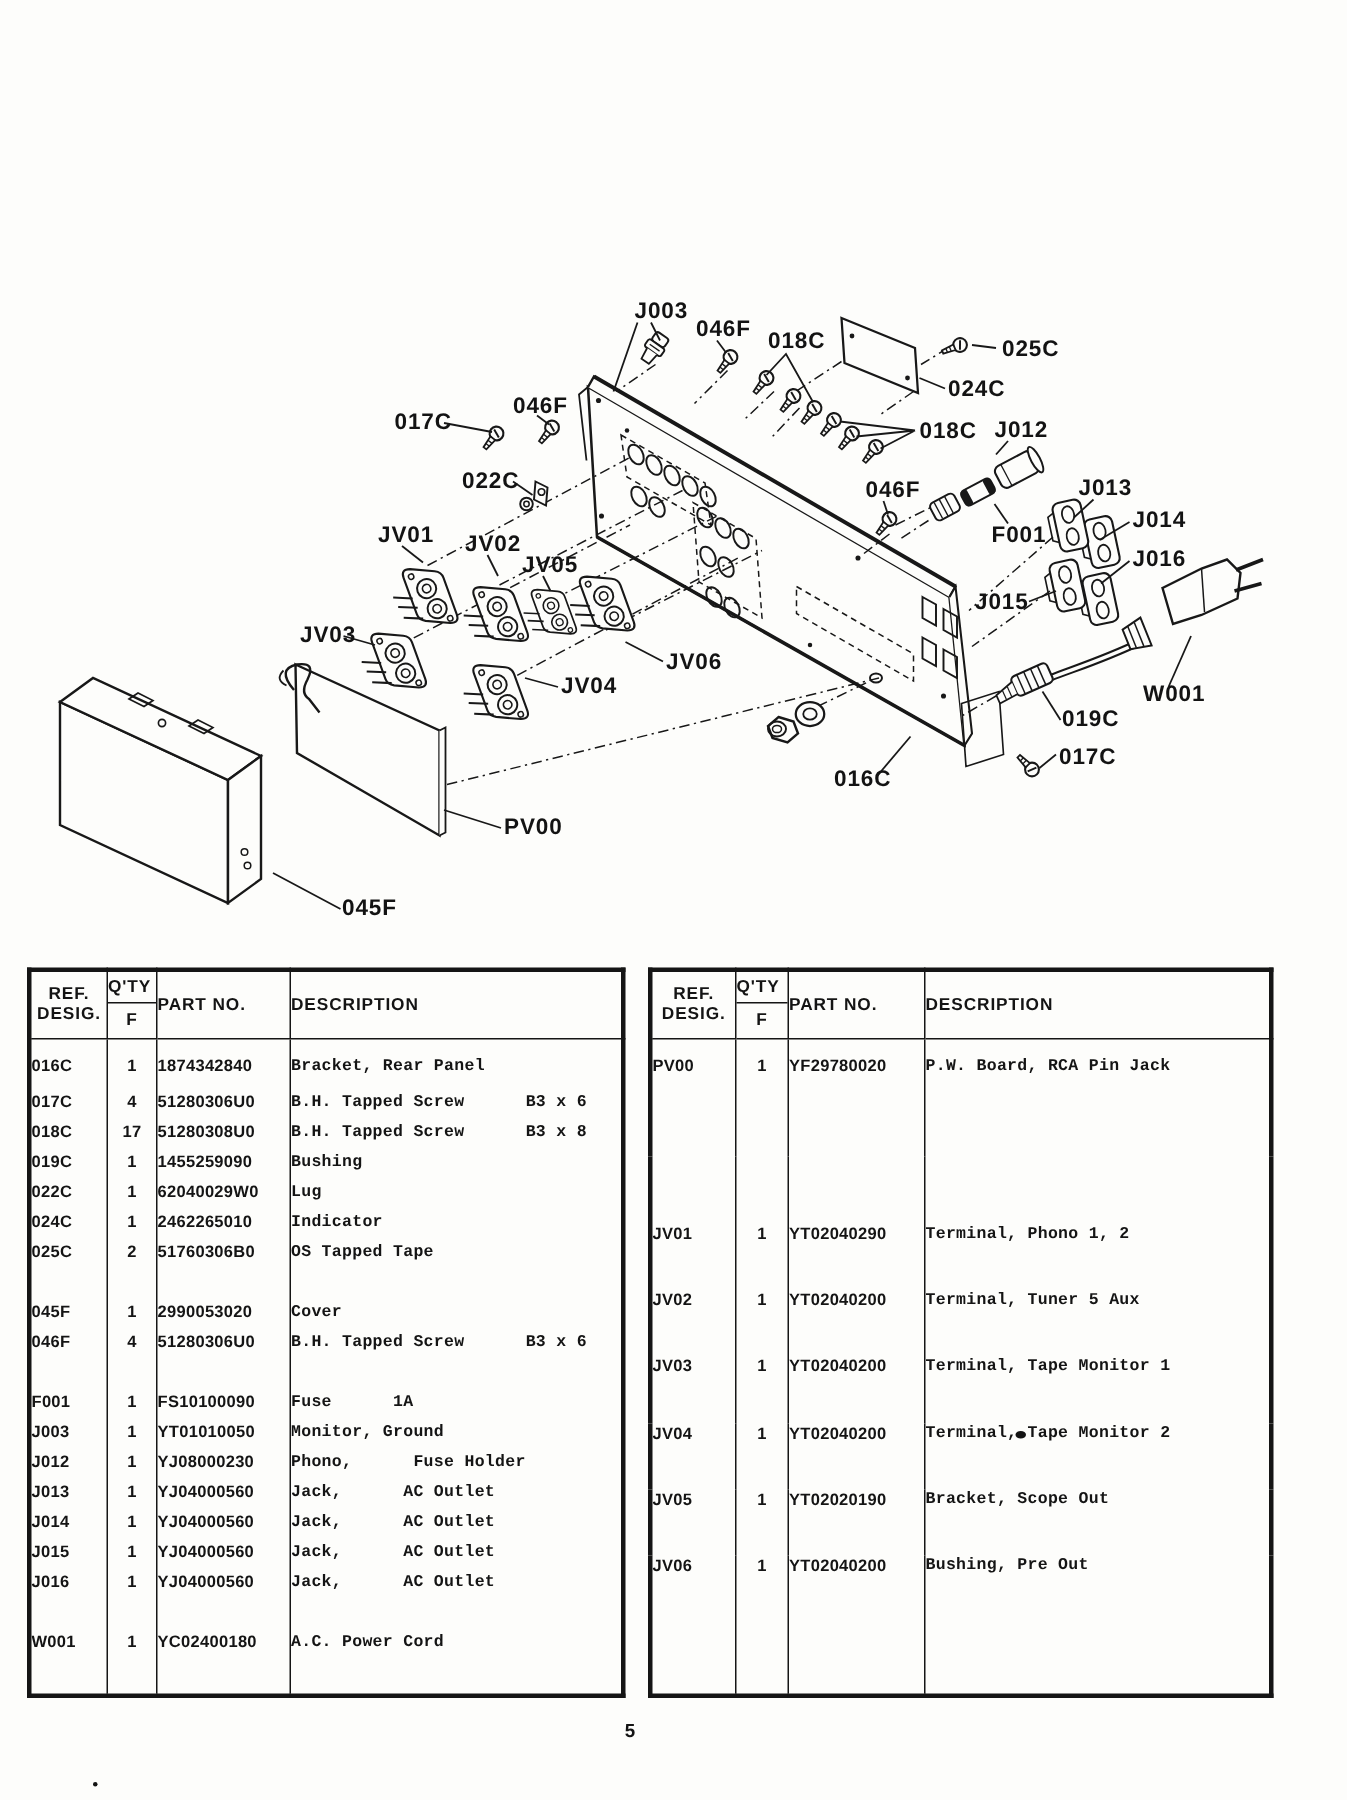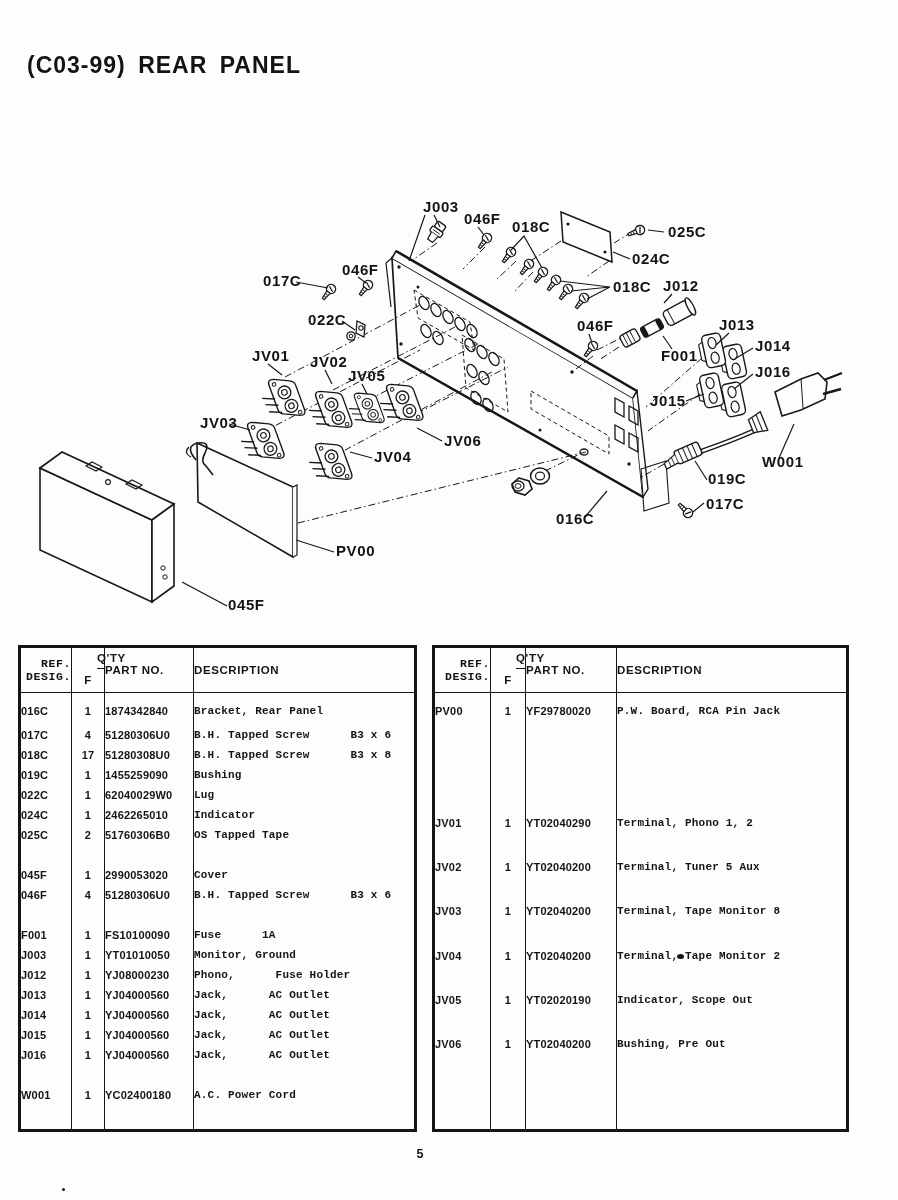--- a/index.html
+++ b/index.html
@@ -11,23 +11,23 @@
   svg .ink{stroke:#181818;fill:none;}
   svg text.plabel{font-family:"Liberation Sans",sans-serif;font-size:15px;font-weight:bold;
          letter-spacing:0.6px;fill:#131313;}
   
   table.parts-table{position:absolute;top:645px;height:487px;border:3px solid #151515;
          border-collapse:collapse;table-layout:fixed;background:#fdfdfb;}
   table.parts-table th,table.parts-table td{border-left:1.5px solid #151515;padding:0;margin:0;}
   table.parts-table th:first-child,table.parts-table td:first-child{border-left:none;}
   table.parts-table thead th{border-bottom:1.7px solid #151515;height:44px;vertical-align:middle;
          font-size:11.5px;font-weight:bold;letter-spacing:0.6px;}
-  .h-ref div{text-align:right;line-height:13px;font-family:Liberation Mono, monospace;}
+  .h-ref div{text-align:center;line-height:13px;}
   .h-qty{padding:0;}
-  .h-qty .qtop{height:20px;line-height:20px;text-align:left;border-bottom:1.5px solid #151515;margin-left:25px;}
+  .h-qty .qtop{height:20px;line-height:20px;text-align:left;border-bottom:1.5px solid #151515;}
   .h-qty .qbot{height:23px;line-height:23px;text-align:center;}
   .h-part,.h-desc{text-align:left;letter-spacing:1px;}
   table.parts-table tbody td{font-size:11px;font-weight:bold;line-height:14.7px;height:14.7px;
          white-space:pre;overflow:hidden;vertical-align:top;letter-spacing:0.2px;}
   table.parts-table tbody tr:first-child td{padding-top:11px;}
   td.cell-0{padding-left:11px;}
   td.cell-1{text-align:center;}
   td.cell-2{padding-left:9px;}
   td.cell-3{padding-left:8px;font-family:Liberation Mono, monospace;}
   tr.fill td{height:auto;}
@@ -39,21 +39,20 @@
          font-size:12.5px;font-weight:bold;}
   .dot{position:absolute;background:#131313;border-radius:50%;}
   .dot.a{left:677px;top:954px;width:7px;height:5px;}
   .dot.b{left:62px;top:1188px;width:3px;height:3px;}
 </style>
 </head>
 <body>
 
 <div class="page">
 
-  <div class="title">(C03-99) REAR PANEL</div>
 
   <svg class="diagram" width="898" height="640" viewBox="0 0 898 640">
     <defs>
       <g id="sc">
         <circle cx="0" cy="0" r="4.6" fill="#fdfdfb" stroke="#181818" stroke-width="1.4"></circle>
         <line x1="-2.9" y1="-1.2" x2="2.9" y2="1.2" stroke="#181818" stroke-width="1.3"></line>
         <path d="M-2,4 L-1.2,12.5 L1.2,12.5 L2,4 Z" fill="#fdfdfb" stroke="#181818" stroke-width="1.2"></path>
         <line x1="-1.7" y1="7" x2="1.7" y2="7" stroke="#181818" stroke-width="0.9"></line>
         <line x1="-1.5" y1="9.6" x2="1.5" y2="9.6" stroke="#181818" stroke-width="0.9"></line>
       </g>
@@ -525,33 +524,33 @@
         <tr>
           <td class="cell-0">JV02</td>
           <td class="cell-1">1</td>
           <td class="cell-2">YT02040200</td>
           <td class="cell-3">Terminal, Tuner 5 Aux</td>
         </tr>
         <tr>
           <td class="cell-0">JV03</td>
           <td class="cell-1">1</td>
           <td class="cell-2">YT02040200</td>
-          <td class="cell-3">Terminal, Tape Monitor 8</td>
+          <td class="cell-3">Terminal, Tape Monitor 1</td>
         </tr>
         <tr>
           <td class="cell-0">JV04</td>
           <td class="cell-1">1</td>
           <td class="cell-2">YT02040200</td>
           <td class="cell-3">Terminal, Tape Monitor 2</td>
         </tr>
         <tr>
           <td class="cell-0">JV05</td>
           <td class="cell-1">1</td>
           <td class="cell-2">YT02020190</td>
-          <td class="cell-3">Indicator, Scope Out</td>
+          <td class="cell-3">Bracket, Scope Out</td>
         </tr>
         <tr>
           <td class="cell-0">JV06</td>
           <td class="cell-1">1</td>
           <td class="cell-2">YT02040200</td>
           <td class="cell-3">Bushing, Pre Out</td>
         </tr>
         <tr class="fill">
           <td class="cell-0"></td>
           <td class="cell-1"></td>

